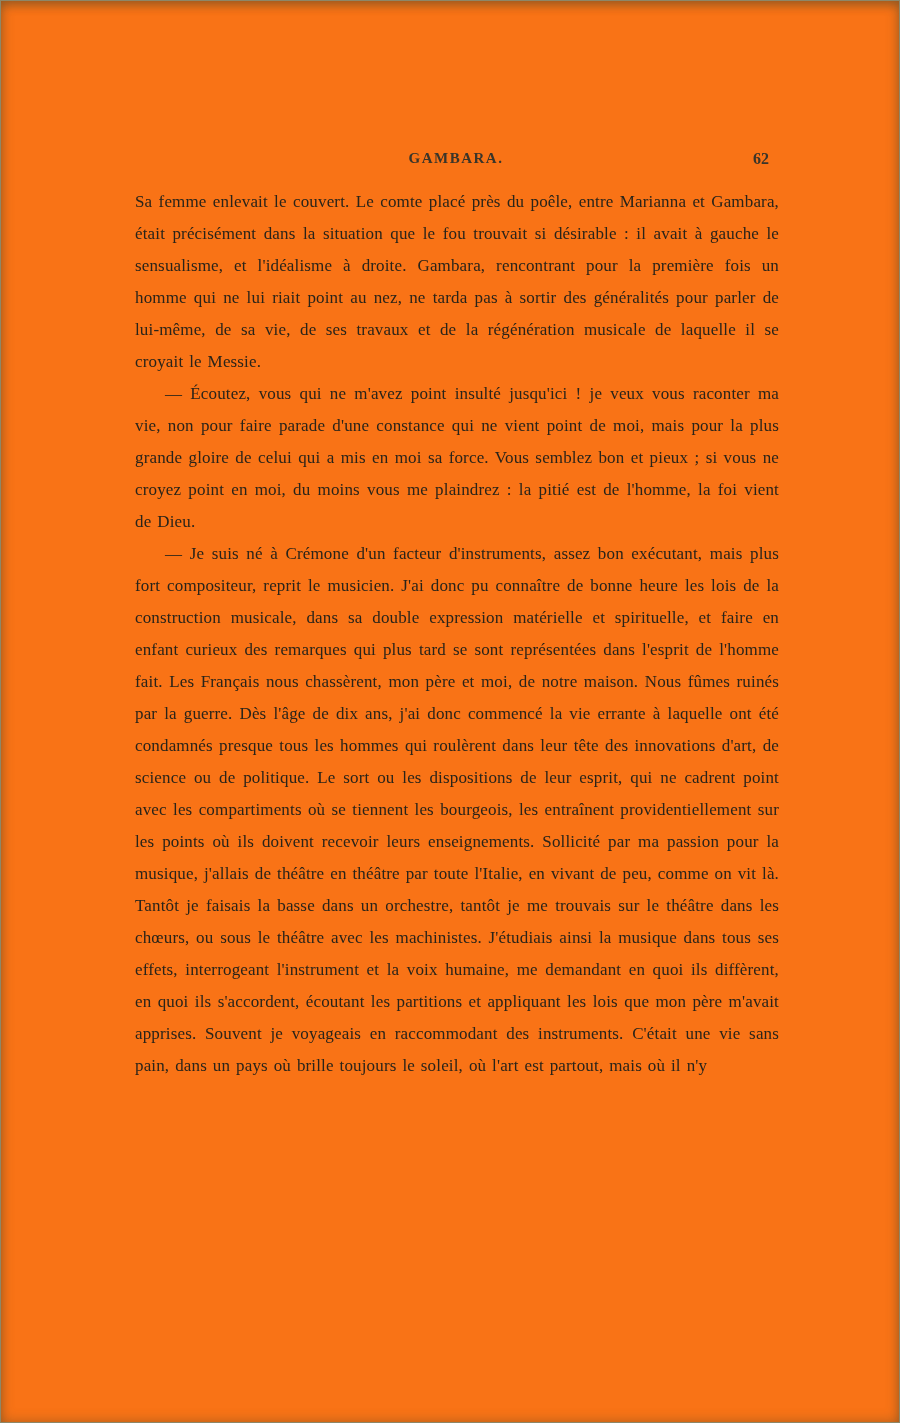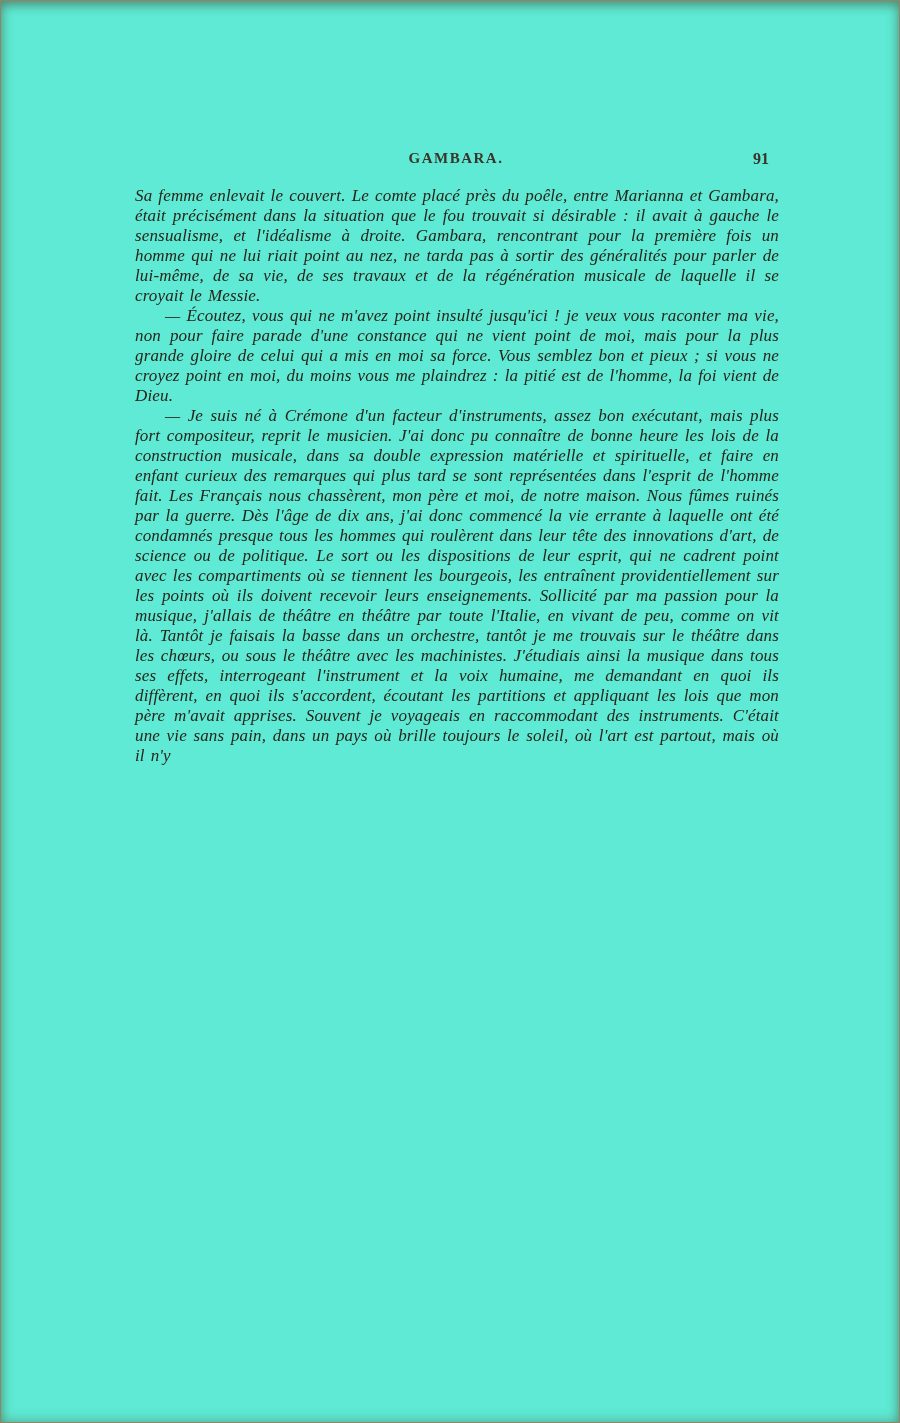--- a/index.html
+++ b/index.html
@@ -10,21 +10,21 @@
     width: 900px;
     height: 1423px;
     background: #c6c09c;
     font-family: "Liberation Serif", "DejaVu Serif", serif;
     overflow: hidden;
   }
   .scan-page {
     position: relative;
     width: 900px;
     height: 1423px;
-    background: #5eead4;
+    background: #f97316;
     box-shadow:
       inset 0 0 0 1px #8d8768,
       inset 0 0 14px rgba(74, 68, 42, 0.45),
       inset 0 6px 10px rgba(74, 68, 42, 0.35);
   }
   .page-header {
     position: absolute;
     top: 150px;
     left: 135px;
     width: 642px;
@@ -49,42 +49,41 @@
     font-weight: bold;
     color: #3a352a;
   }
   .text-block {
     position: absolute;
     top: 186px;
     left: 135px;
     width: 644px;
     color: #29241a;
     font-size: 17px;
-    line-height: 20px;
+    line-height: 32px;
     text-align: justify;
     letter-spacing: 0.15px;
     word-spacing: 1.5px;
-    font-style: italic;
   }
   .text-block p {
     margin: 0;
     text-indent: 30px;
   }
   .text-block p.no-indent {
     text-indent: 0;
   }
 </style>
 </head>
 <body>
 
 <div class="scan-page">
 
   <div class="page-header">
     <span class="running-title">GAMBARA.</span>
-    <span class="page-number">91</span>
+    <span class="page-number">62</span>
   </div>
 
   <div class="text-block">
     <p class="no-indent">Sa femme enlevait le couvert. Le comte placé près du poêle, entre Marianna et Gambara, était précisément dans la situation que le fou trouvait si désirable : il avait à gauche le sensualisme, et l'idéalisme à droite. Gambara, rencontrant pour la première fois un homme qui ne lui riait point au nez, ne tarda pas à sortir des généralités pour parler de lui-même, de sa vie, de ses travaux et de la régénération musicale de laquelle il se croyait le Messie.</p>
     <p>— Écoutez, vous qui ne m'avez point insulté jusqu'ici ! je veux vous raconter ma vie, non pour faire parade d'une constance qui ne vient point de moi, mais pour la plus grande gloire de celui qui a mis en moi sa force. Vous semblez bon et pieux ; si vous ne croyez point en moi, du moins vous me plaindrez : la pitié est de l'homme, la foi vient de Dieu.</p>
     <p>— Je suis né à Crémone d'un facteur d'instruments, assez bon exécutant, mais plus fort compositeur, reprit le musicien. J'ai donc pu connaître de bonne heure les lois de la construction musicale, dans sa double expression matérielle et spirituelle, et faire en enfant curieux des remarques qui plus tard se sont représentées dans l'esprit de l'homme fait. Les Français nous chassèrent, mon père et moi, de notre maison. Nous fûmes ruinés par la guerre. Dès l'âge de dix ans, j'ai donc commencé la vie errante à laquelle ont été condamnés presque tous les hommes qui roulèrent dans leur tête des innovations d'art, de science ou de politique. Le sort ou les dispositions de leur esprit, qui ne cadrent point avec les compartiments où se tiennent les bourgeois, les entraînent providentiellement sur les points où ils doivent recevoir leurs enseignements. Sollicité par ma passion pour la musique, j'allais de théâtre en théâtre par toute l'Italie, en vivant de peu, comme on vit là. Tantôt je faisais la basse dans un orchestre, tantôt je me trouvais sur le théâtre dans les chœurs, ou sous le théâtre avec les machinistes. J'étudiais ainsi la musique dans tous ses effets, interrogeant l'instrument et la voix humaine, me demandant en quoi ils diffèrent, en quoi ils s'accordent, écoutant les partitions et appliquant les lois que mon père m'avait apprises. Souvent je voyageais en raccommodant des instruments. C'était une vie sans pain, dans un pays où brille toujours le soleil, où l'art est partout, mais où il n'y</p>
   </div>
 
 </div>
 

